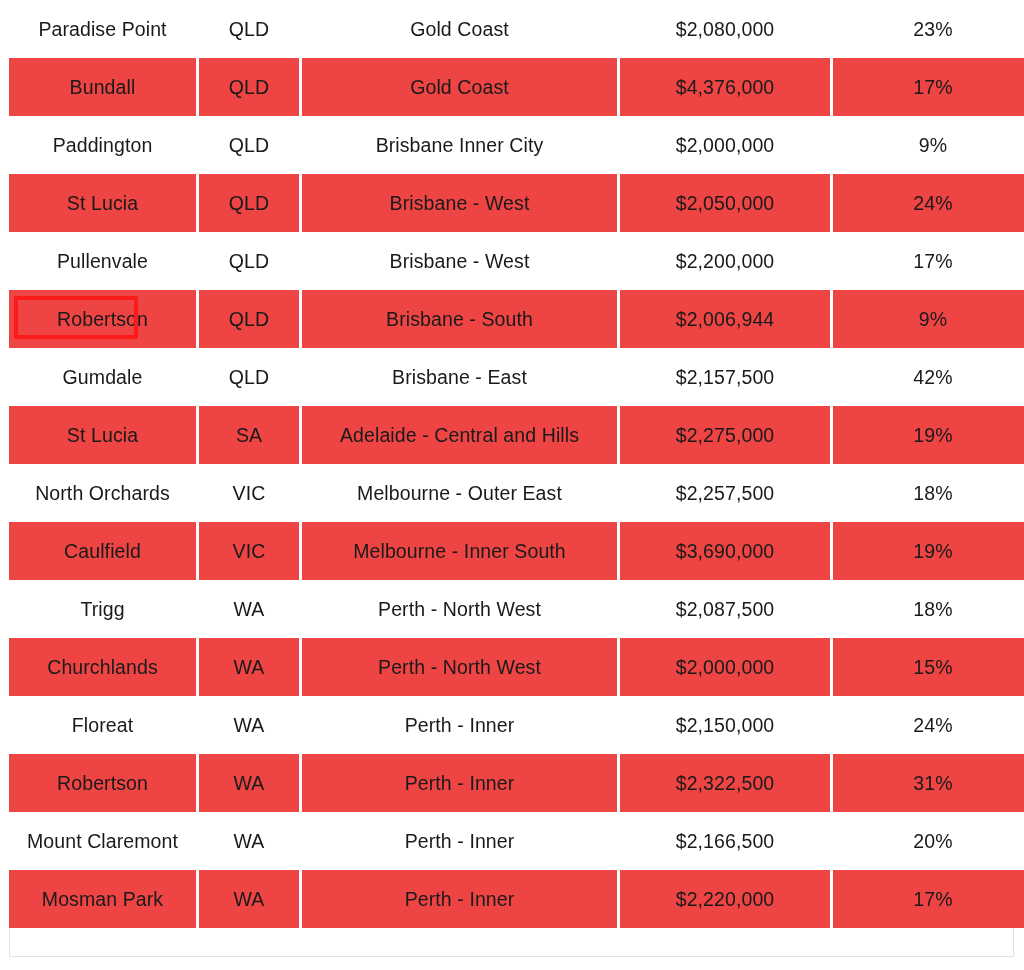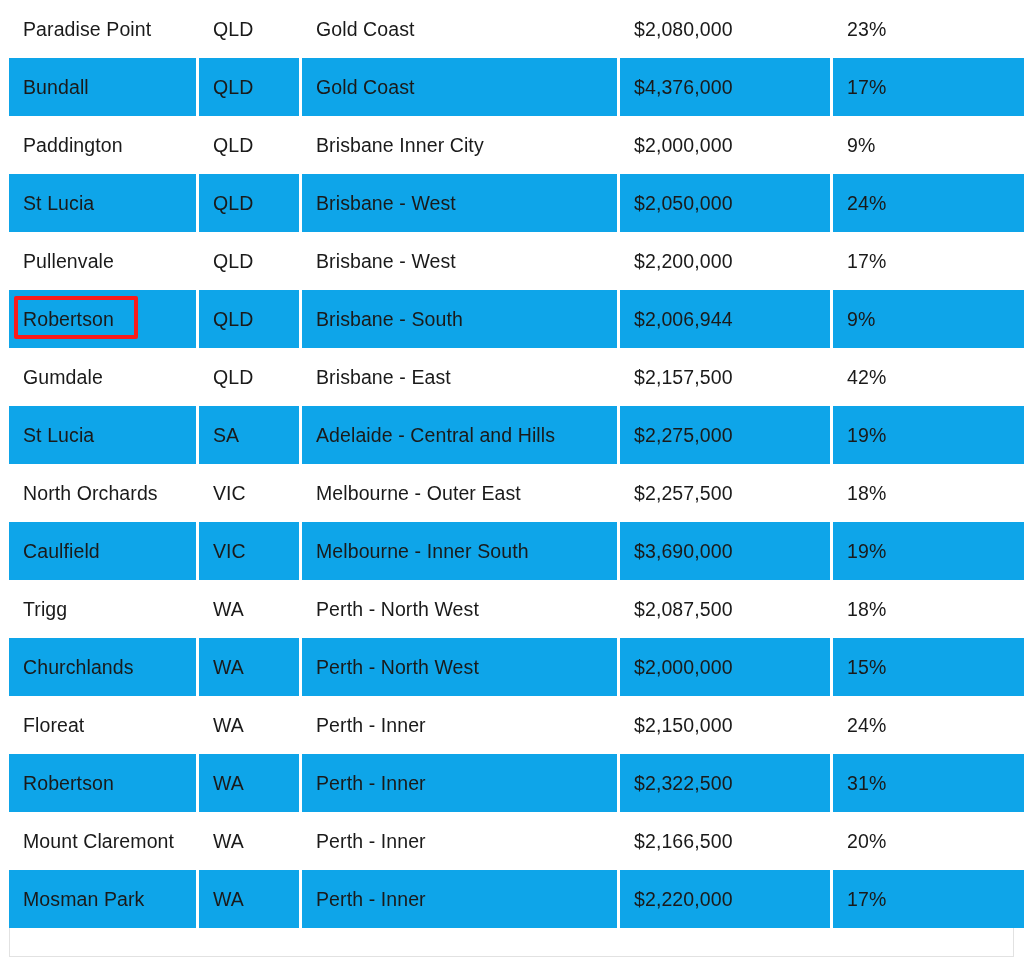--- a/index.html
+++ b/index.html
@@ -11,20 +11,21 @@
     background: #ffffff;
     font-family: "Liberation Sans", sans-serif;
     -webkit-font-smoothing: antialiased;
   }
 
   #table-wrap {
     position: absolute;
     left: 9px;
     top: 0px;
     width: 1006px;
+    text-align: center;
   }
 
   table.data-table {
     width: 1006px;
     border-collapse: separate;
     border-spacing: 3px 0;
     table-layout: fixed;
     margin-left: -3px;
   }
 
@@ -34,21 +35,21 @@
     line-height: 26px;
     color: #1a1a1a;
     vertical-align: middle;
     height: 58px;
     border: 0;
     font-weight: 400;
     letter-spacing: 0.1px;
   }
 
   tr.row-odd td  { background: #ffffff; }
-  tr.row-even td { background: #0ea5e9; }
+  tr.row-even td { background: #ef4444; }
 
   
   col.c-suburb   { width: 187px; }
   col.c-state    { width: 100px; }
   col.c-region   { width: 315px; }
   col.c-price    { width: 210px; }
   col.c-growth   { width: 200px; }
 
   
   #frame-left {

